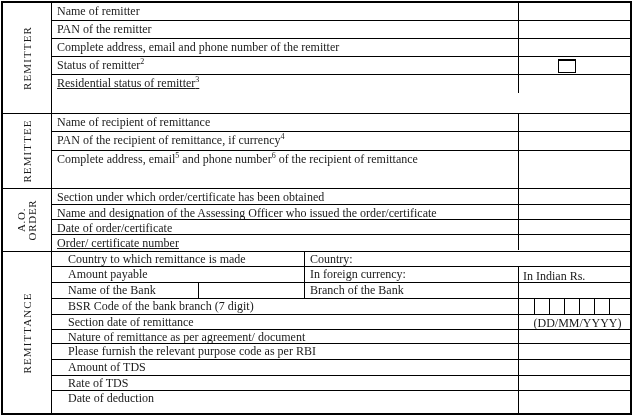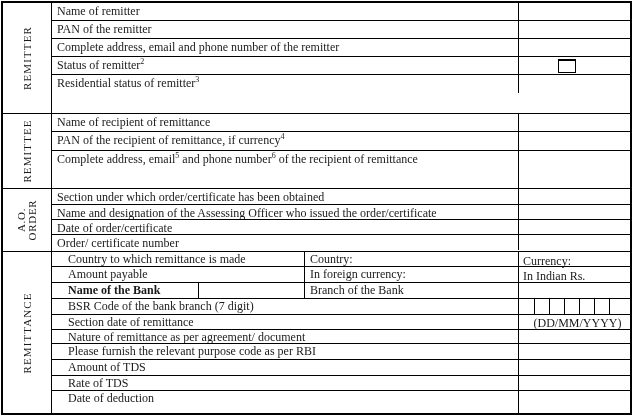--- a/index.html
+++ b/index.html
@@ -12,28 +12,28 @@
   .section:last-child{border-bottom:none;flex:1;}
   .vcell{width:48px;flex:none;border-right:1px solid #000;position:relative;}
   .vtext{position:absolute;top:50%;left:50%;
          transform:translate(-50%,-50%) rotate(-90deg);
          white-space:nowrap;font-size:11px;letter-spacing:1.1px;color:#1a1a1a;}
   .vtext.stack{display:flex;flex-direction:column;align-items:center;line-height:11px;letter-spacing:0.7px;}
   .vline{white-space:nowrap;}
   .rows{flex:1;display:flex;flex-direction:column;min-width:0;}
   .row{display:flex;border-bottom:1px solid #000;box-sizing:border-box;min-height:0;justify-content:space-between;}
   .row:last-child{border-bottom:none;flex:1 0 auto;}
-  .row.fixed:last-child{flex:none;}
+  .row.fixed:last-child{flex:none;text-decoration:underline;}
   .cell{padding:2px 4px 0 5px;line-height:13px;box-sizing:border-box;overflow:hidden;}
   .lbl{flex:1;min-width:0;}
   .rcell{width:112px;flex:none;border-left:1px solid #000;box-sizing:border-box;}
   .rtext{padding:2px 3px 0 4px;}
   .c-label{width:230px;flex:none;}
   .mid{flex:1;border-left:1px solid #000;min-width:0;}
-  .lbl-b{width:135px;flex:none;font-weight:bold;}
+  .lbl-b{width:135px;flex:none;}
   .empty-b{width:95px;flex:none;border-left:1px solid #000;box-sizing:border-box;}
   .bsr{width:112px;flex:none;border-left:1px solid #000;box-sizing:border-box;display:flex;}
   .bsr-d{width:15px;flex:none;border-left:1px solid #000;box-sizing:border-box;}
   .bsr-d:first-child{border-left:none;}
   .bsr-d.last{flex:1;}
   .datecell{text-align:center;padding:1px 1px 0 7px;letter-spacing:0;}
   .chk{width:16px;height:11px;border:1px solid #000;border-top-width:2px;
        box-sizing:content-box;margin:2px 0 0 39px;background:#fff;}
   sup.fn{font-size:8px;line-height:0;vertical-align:super;}.h14{height:14px}.h15{height:15px}.h16{height:16px}
   .h18{height:18px}.h19{height:19px}.h36{height:36px}
@@ -127,21 +127,20 @@
     </div>
 
     <div class="section s-remittance">
       <div class="vcell">
         <span class="vtext">REMITTANCE</span>
       </div>
       <div class="rows">
         <div class="row h15">
           <div class="cell c-label"><span>Country to which remittance is made</span></div>
           <div class="cell mid"><span>Country:</span></div>
-          <div class="rcell rtext"><span>Currency:</span></div>
         </div>
         <div class="row h16">
           <div class="cell c-label"><span>Amount payable</span></div>
           <div class="cell mid"><span>In foreign currency:</span></div>
           <div class="rcell rtext"><span>In Indian Rs.</span></div>
         </div>
         <div class="row h16">
           <div class="cell lbl-b"><span>Name of the Bank</span></div>
           <div class="empty-b"></div>
           <div class="cell mid"><span>Branch of the Bank</span></div>

